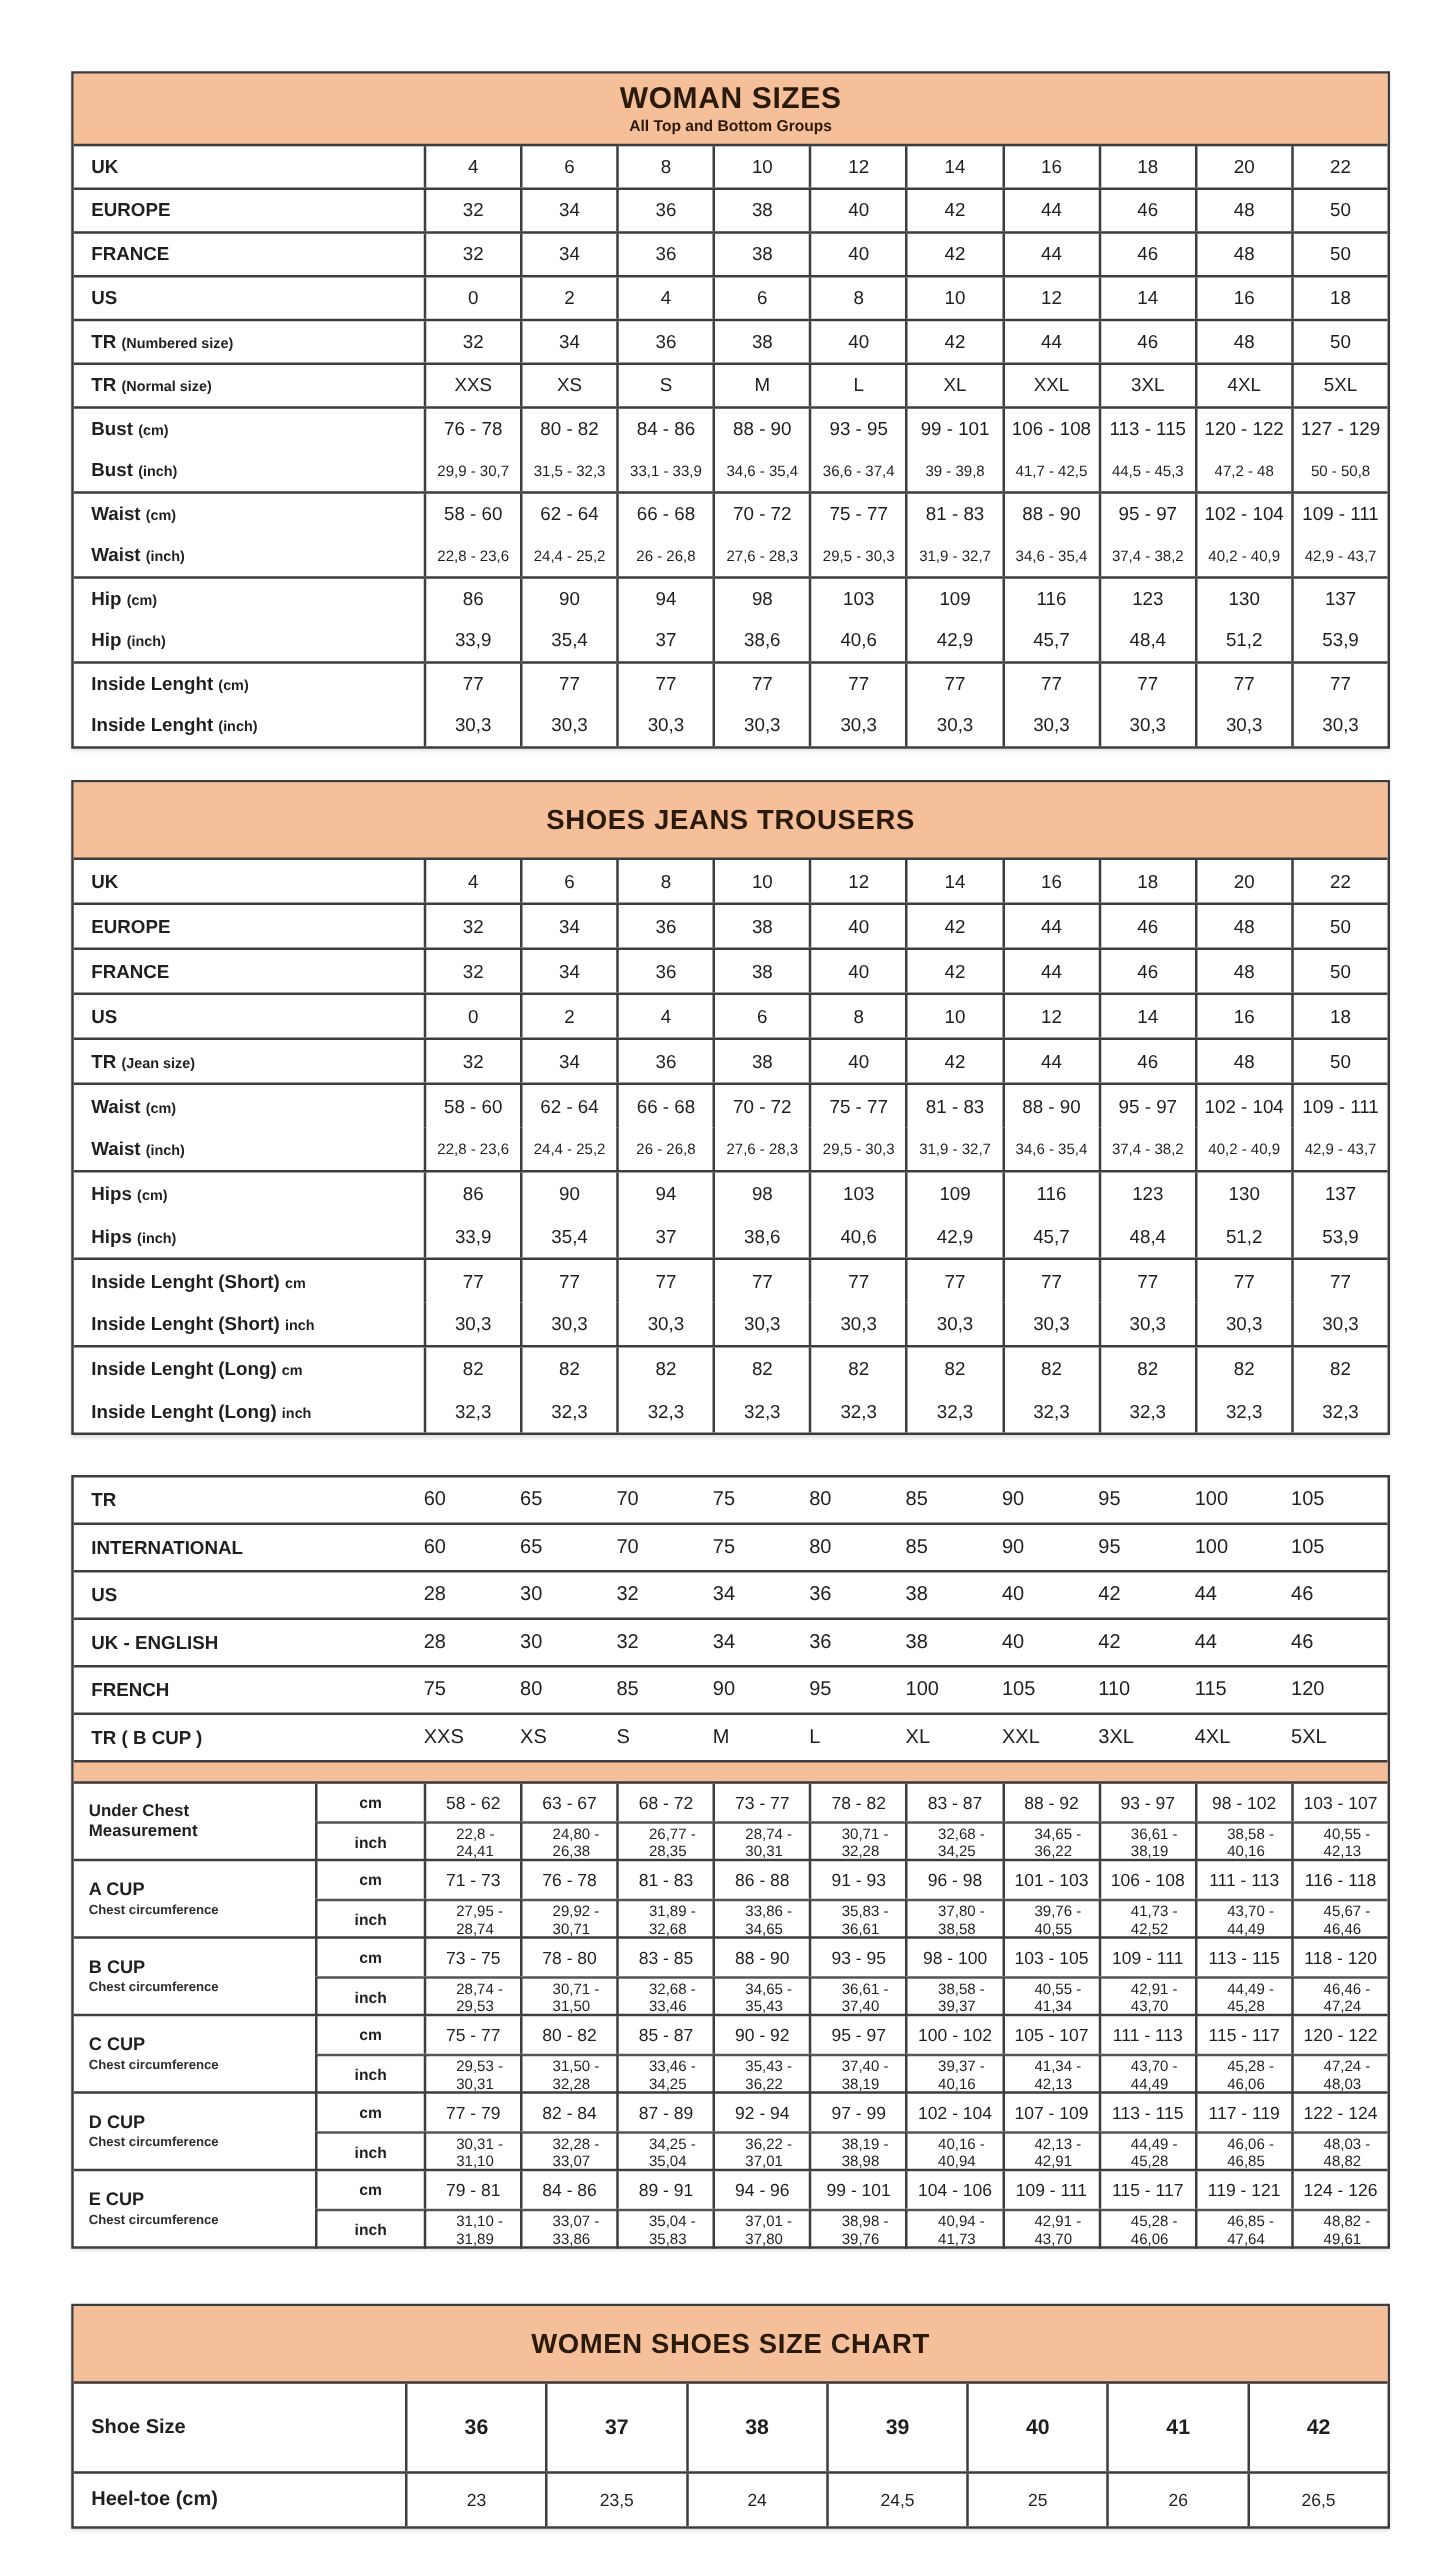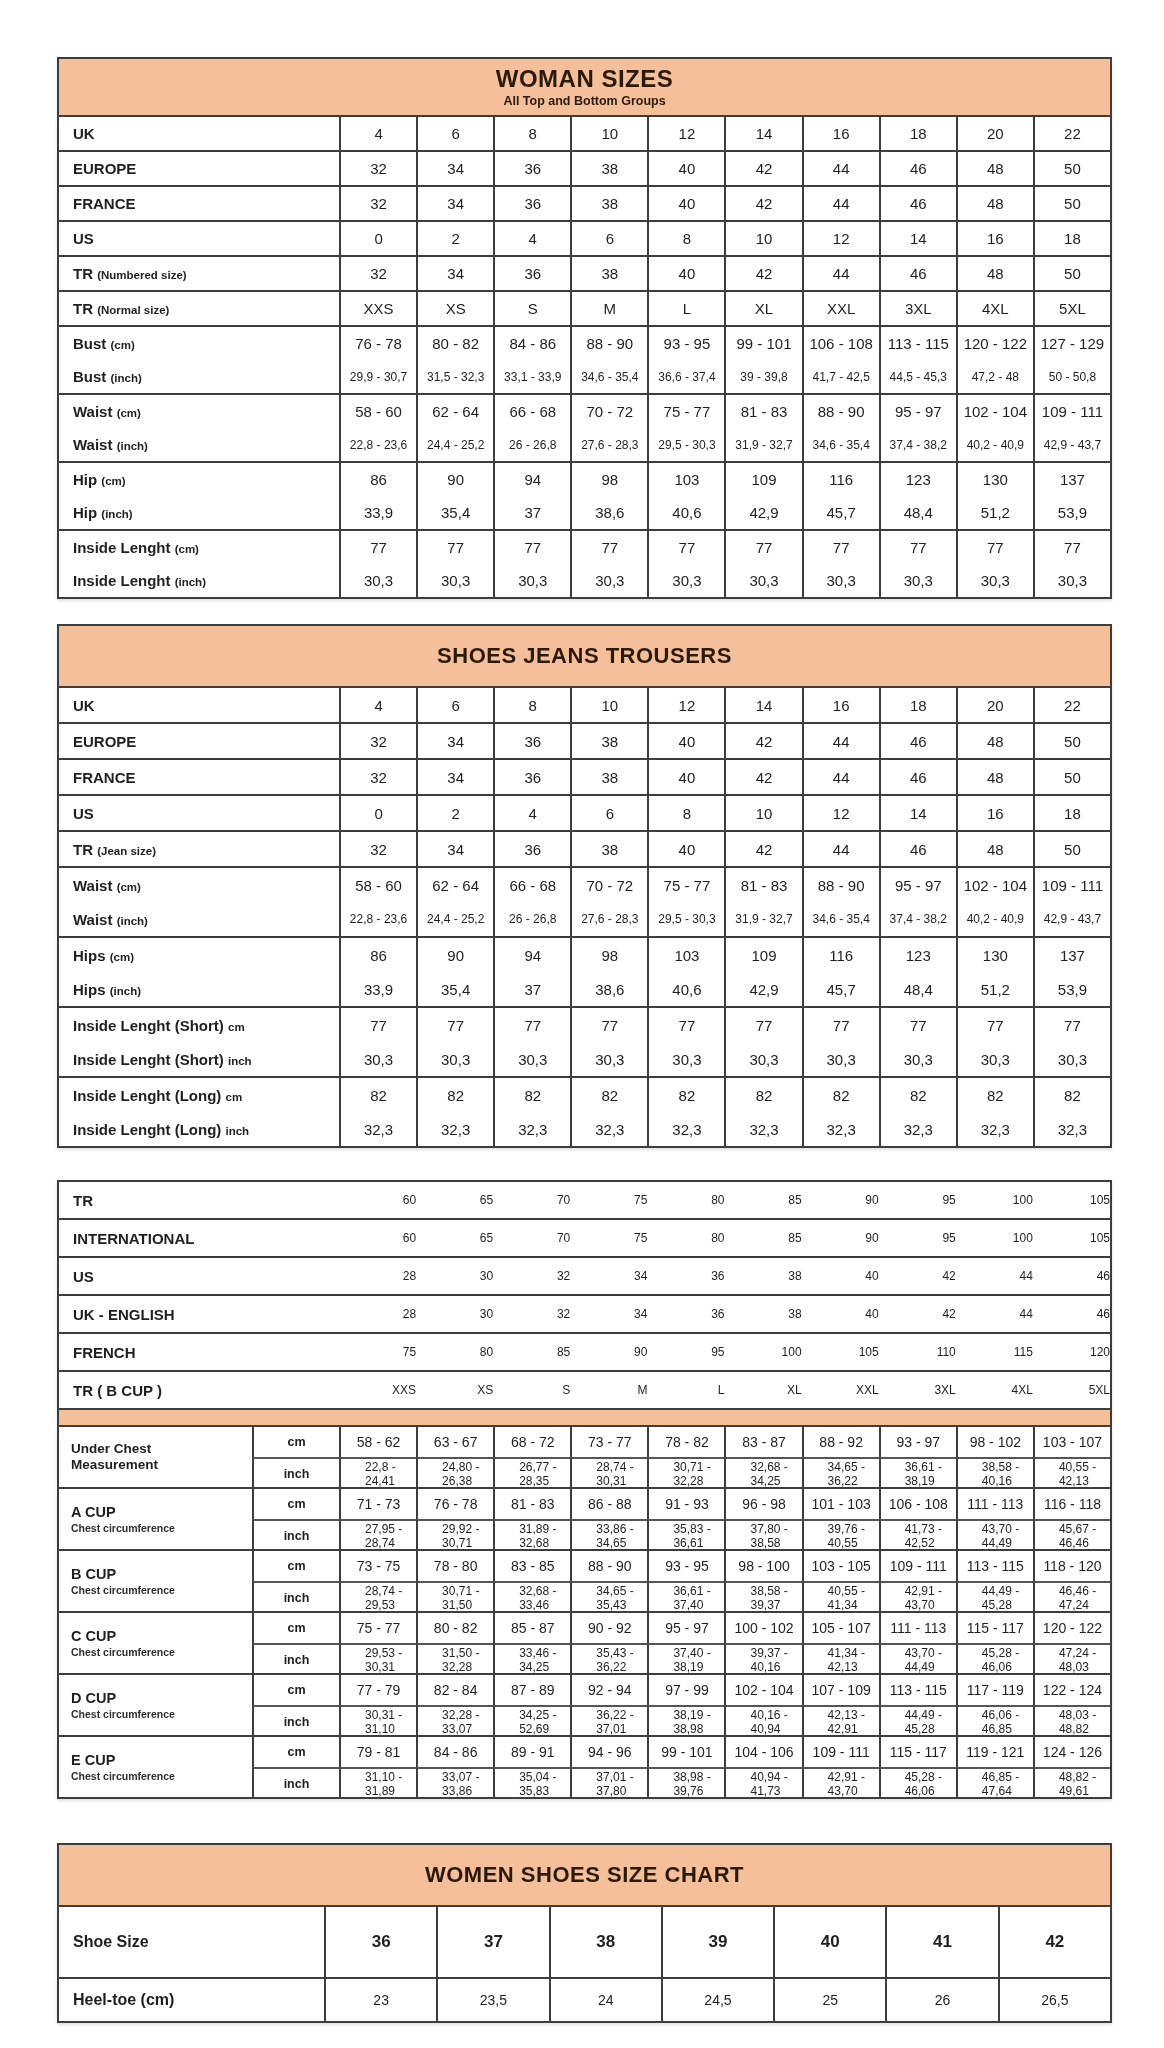--- a/index.html
+++ b/index.html
@@ -33,21 +33,21 @@
   .r33{height:33px}.r34{height:34px}
   .lbl{padding-left:14px;font-weight:bold;font-size:15px;white-space:nowrap;}
   .lbl .note{font-size:11.5px;font-weight:bold;}
   .val{border-left:2px solid #3d3d3d;text-align:center;font-size:15px;height:100%;
        display:flex;align-items:center;justify-content:center;}
   .val.small{font-size:12px;}
 
   
   .brow{display:grid;grid-template-columns:280px repeat(10,1fr);align-items:center;border-top:2px solid #3d3d3d;}
   .brow:first-child{border-top:none;}
-  .brow .bval{text-align:right;font-size:12px;}
+  .brow .bval{text-align:left;font-size:16px;}
   .r36{height:36px}
   .bra-sep{height:15px;background:#f5bf99;border-top:2px solid #3d3d3d;border-bottom:2px solid #3d3d3d;}
   .cupgrp{display:grid;grid-template-columns:193px 87px repeat(10,1fr);grid-auto-rows:30px;border-top:2px solid #3d3d3d;}
   .cupgrp:first-of-type{border-top:none;}
   .cup-lbl{grid-row:1 / span 2;display:flex;flex-direction:column;justify-content:center;padding-left:12px;}
   .cup-lbl .main{font-weight:bold;font-size:14.5px;line-height:1.15;}
   .cup-lbl .sub{font-size:10.5px;font-weight:bold;color:#2e2e2e;margin-top:1px;}
   .cup-lbl.wrap .main{font-size:13.5px;width:120px;}
   .unit{border-left:2px solid #3d3d3d;display:flex;align-items:center;justify-content:center;
         font-weight:bold;font-size:12.5px;height:100%;}
@@ -686,21 +686,21 @@
           <div class="cval">92 - 94</div>
           <div class="cval">97 - 99</div>
           <div class="cval">102 - 104</div>
           <div class="cval">107 - 109</div>
           <div class="cval">113 - 115</div>
           <div class="cval">117 - 119</div>
           <div class="cval">122 - 124</div>
           <div class="unit rowline">inch</div>
           <div class="cval small rowline">30,31 - 31,10</div>
           <div class="cval small rowline">32,28 - 33,07</div>
-          <div class="cval small rowline">34,25 - 52,69</div>
+          <div class="cval small rowline">34,25 - 35,04</div>
           <div class="cval small rowline">36,22 - 37,01</div>
           <div class="cval small rowline">38,19 - 38,98</div>
           <div class="cval small rowline">40,16 - 40,94</div>
           <div class="cval small rowline">42,13 - 42,91</div>
           <div class="cval small rowline">44,49 - 45,28</div>
           <div class="cval small rowline">46,06 - 46,85</div>
           <div class="cval small rowline">48,03 - 48,82</div>
         </div>
         <div class="cupgrp">
           <div class="cup-lbl">

